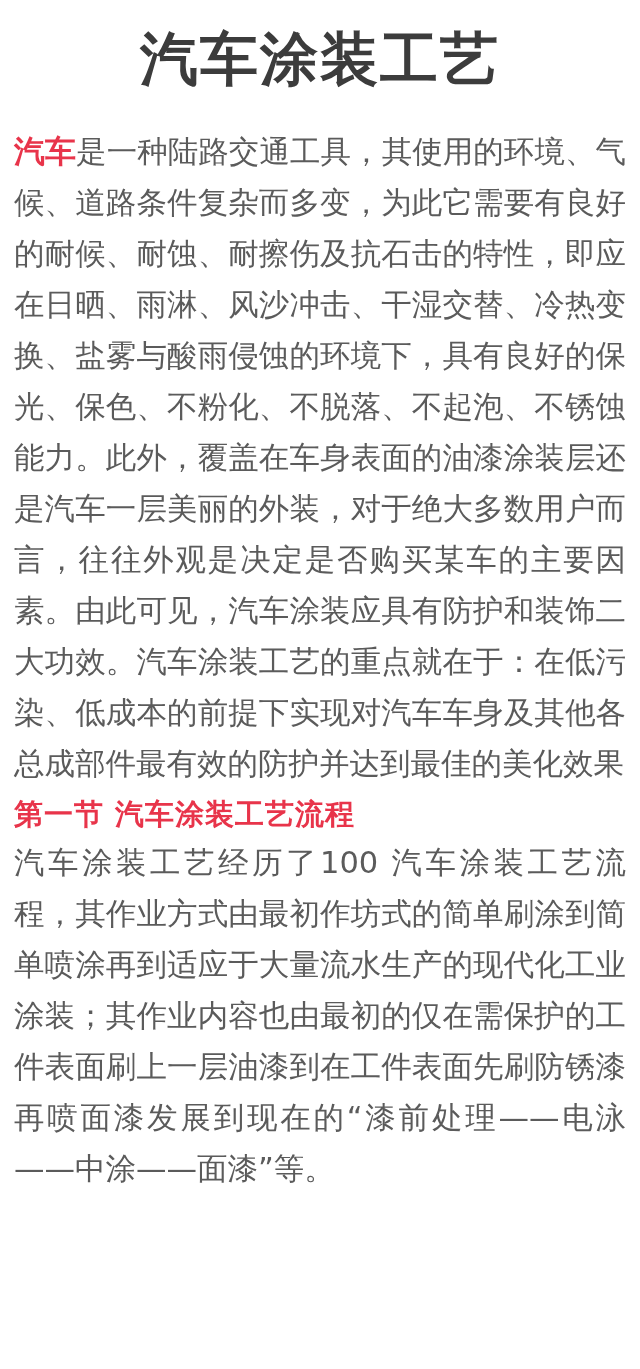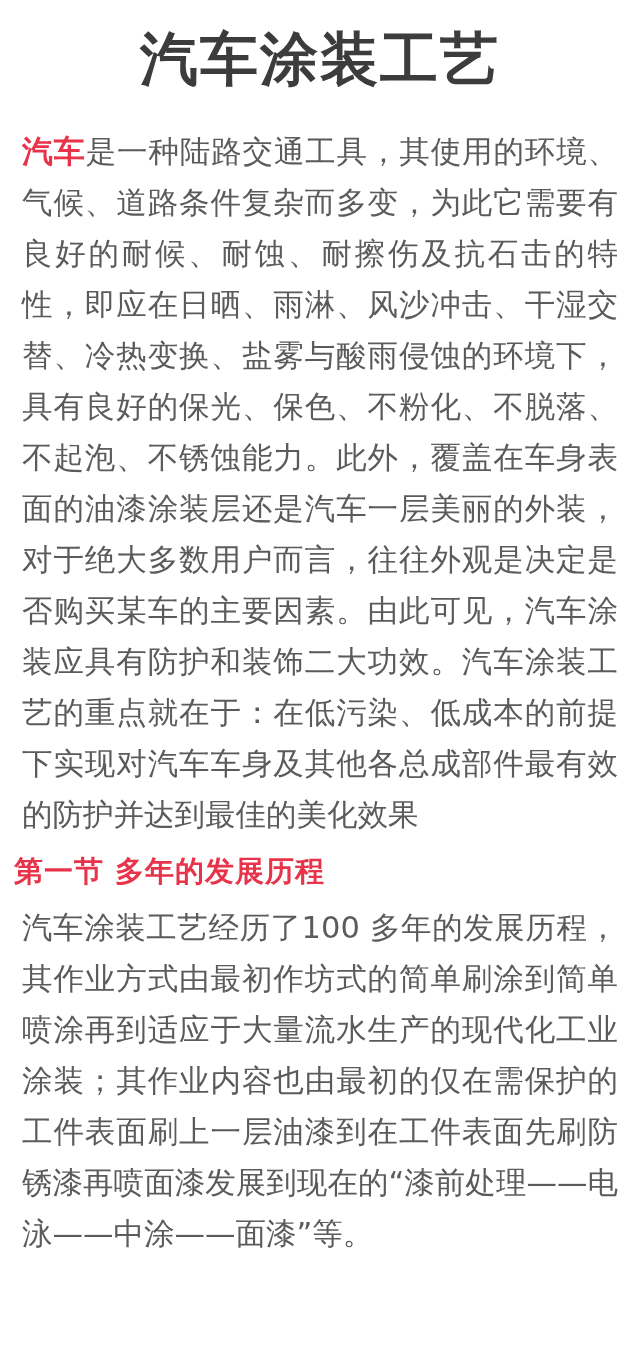--- a/index.html
+++ b/index.html
@@ -46,36 +46,36 @@
   }
   .section-head {
     color: #e8344a;
     font-weight: 700;
     font-size: 29px;
     line-height: 46px;
     margin: 2px 0 0 0;
     letter-spacing: 1px;
   }
   .para {
-    margin: 8px;
+    margin: 0;
   }
   .para + .para {
     margin-top: 0px;
   }
   .indent {
     text-indent: 0;
   }
 </style>
 </head>
 <body>
 
 <div class="page">
 
   <h1 class="title">汽车涂装工艺</h1>
 
   <p class="body-text para"><span class="lead">汽车</span><span>是一种陆路交通工具，其使用的环境、气候、道路条件复杂而多变，为此它需要有良好的耐候、耐蚀、耐擦伤及抗石击的特性，即应在日晒、雨淋、风沙冲击、干湿交替、冷热变换、盐雾与酸雨侵蚀的环境下，具有良好的保光、保色、不粉化、不脱落、不起泡、不锈蚀能力。此外，覆盖在车身表面的油漆涂装层还是汽车一层美丽的外装，对于绝大多数用户而言，往往外观是决定是否购买某车的主要因素。由此可见，汽车涂装应具有防护和装饰二大功效。汽车涂装工艺的重点就在于：在低污染、低成本的前提下实现对汽车车身及其他各总成部件最有效的防护并达到最佳的美化效果</span></p>
 
-  <h2 class="section-head">第一节 多年的发展历程</h2>
+  <h2 class="section-head">第一节 汽车涂装工艺流程</h2>
 
-  <p class="body-text para indent"> 汽车涂装工艺经历了100 多年的发展历程，其作业方式由最初作坊式的简单刷涂到简单喷涂再到适应于大量流水生产的现代化工业涂装；其作业内容也由最初的仅在需保护的工件表面刷上一层油漆到在工件表面先刷防锈漆再喷面漆发展到现在的“漆前处理——电泳——中涂——面漆”等。</p>
+  <p class="body-text para indent"> 汽车涂装工艺经历了100 汽车涂装工艺流程，其作业方式由最初作坊式的简单刷涂到简单喷涂再到适应于大量流水生产的现代化工业涂装；其作业内容也由最初的仅在需保护的工件表面刷上一层油漆到在工件表面先刷防锈漆再喷面漆发展到现在的“漆前处理——电泳——中涂——面漆”等。</p>
 
 
 </div>
 
 </body></html>

